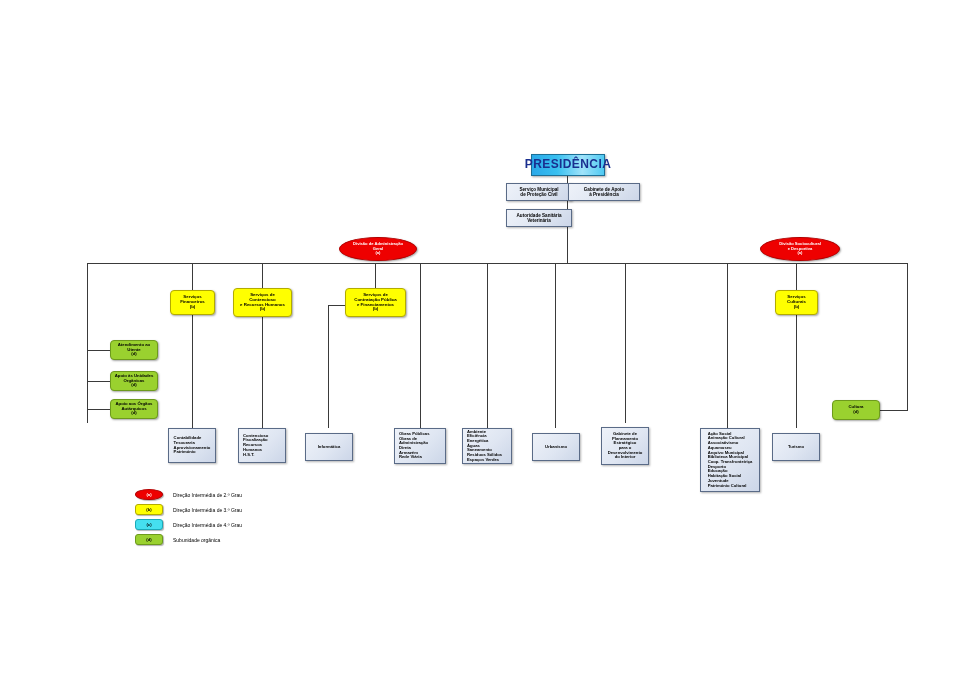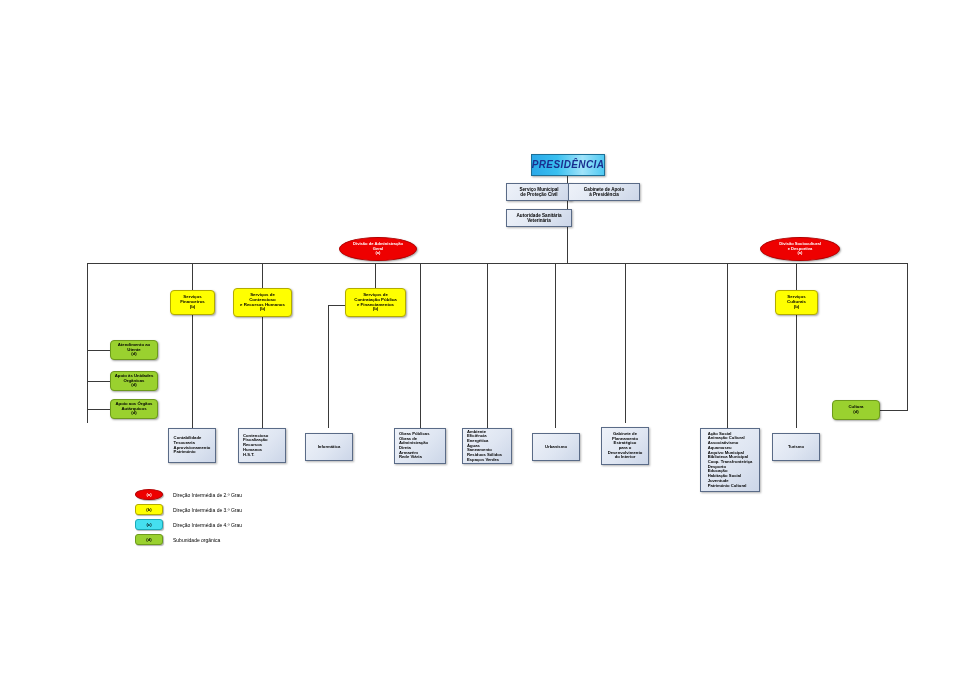--- a/index.html
+++ b/index.html
@@ -8,22 +8,22 @@
     font-family:"Liberation Sans","DejaVu Sans",sans-serif;
     color:#000;overflow:hidden;position:relative;
   }
   #chart{position:absolute;left:0;top:0;width:980px;height:694px;}
   .node{position:absolute;box-sizing:border-box;display:flex;
         align-items:center;justify-content:center;text-align:center;
         font-weight:bold;line-height:1.12;}
   
   .pres{
     background:linear-gradient(90deg,#2aa8e8 0%, #39c0f0 35%, #9fe3fa 70%, #4fc9f2 100%);
-    border:1px solid #1b6f96;color:#1a2f8f;font-style:italic;
-    font-size:10px;letter-spacing:.4px;
+    border:1px solid #1b6f96;color:#1a2f8f;
+    font-size:12px;letter-spacing:.4px;
     box-shadow:1px 1px 2px rgba(0,0,0,.35);
   }
   
   .blue{
     background:linear-gradient(135deg,#eef2f9 0%,#dfe6f2 55%,#ccd6e8 100%);
     border:1px solid #5a6b87;font-size:4.6px;
     box-shadow:1px 1px 2px rgba(0,0,0,.30);
   }
   .blue.small{font-size:4.2px;}
   

